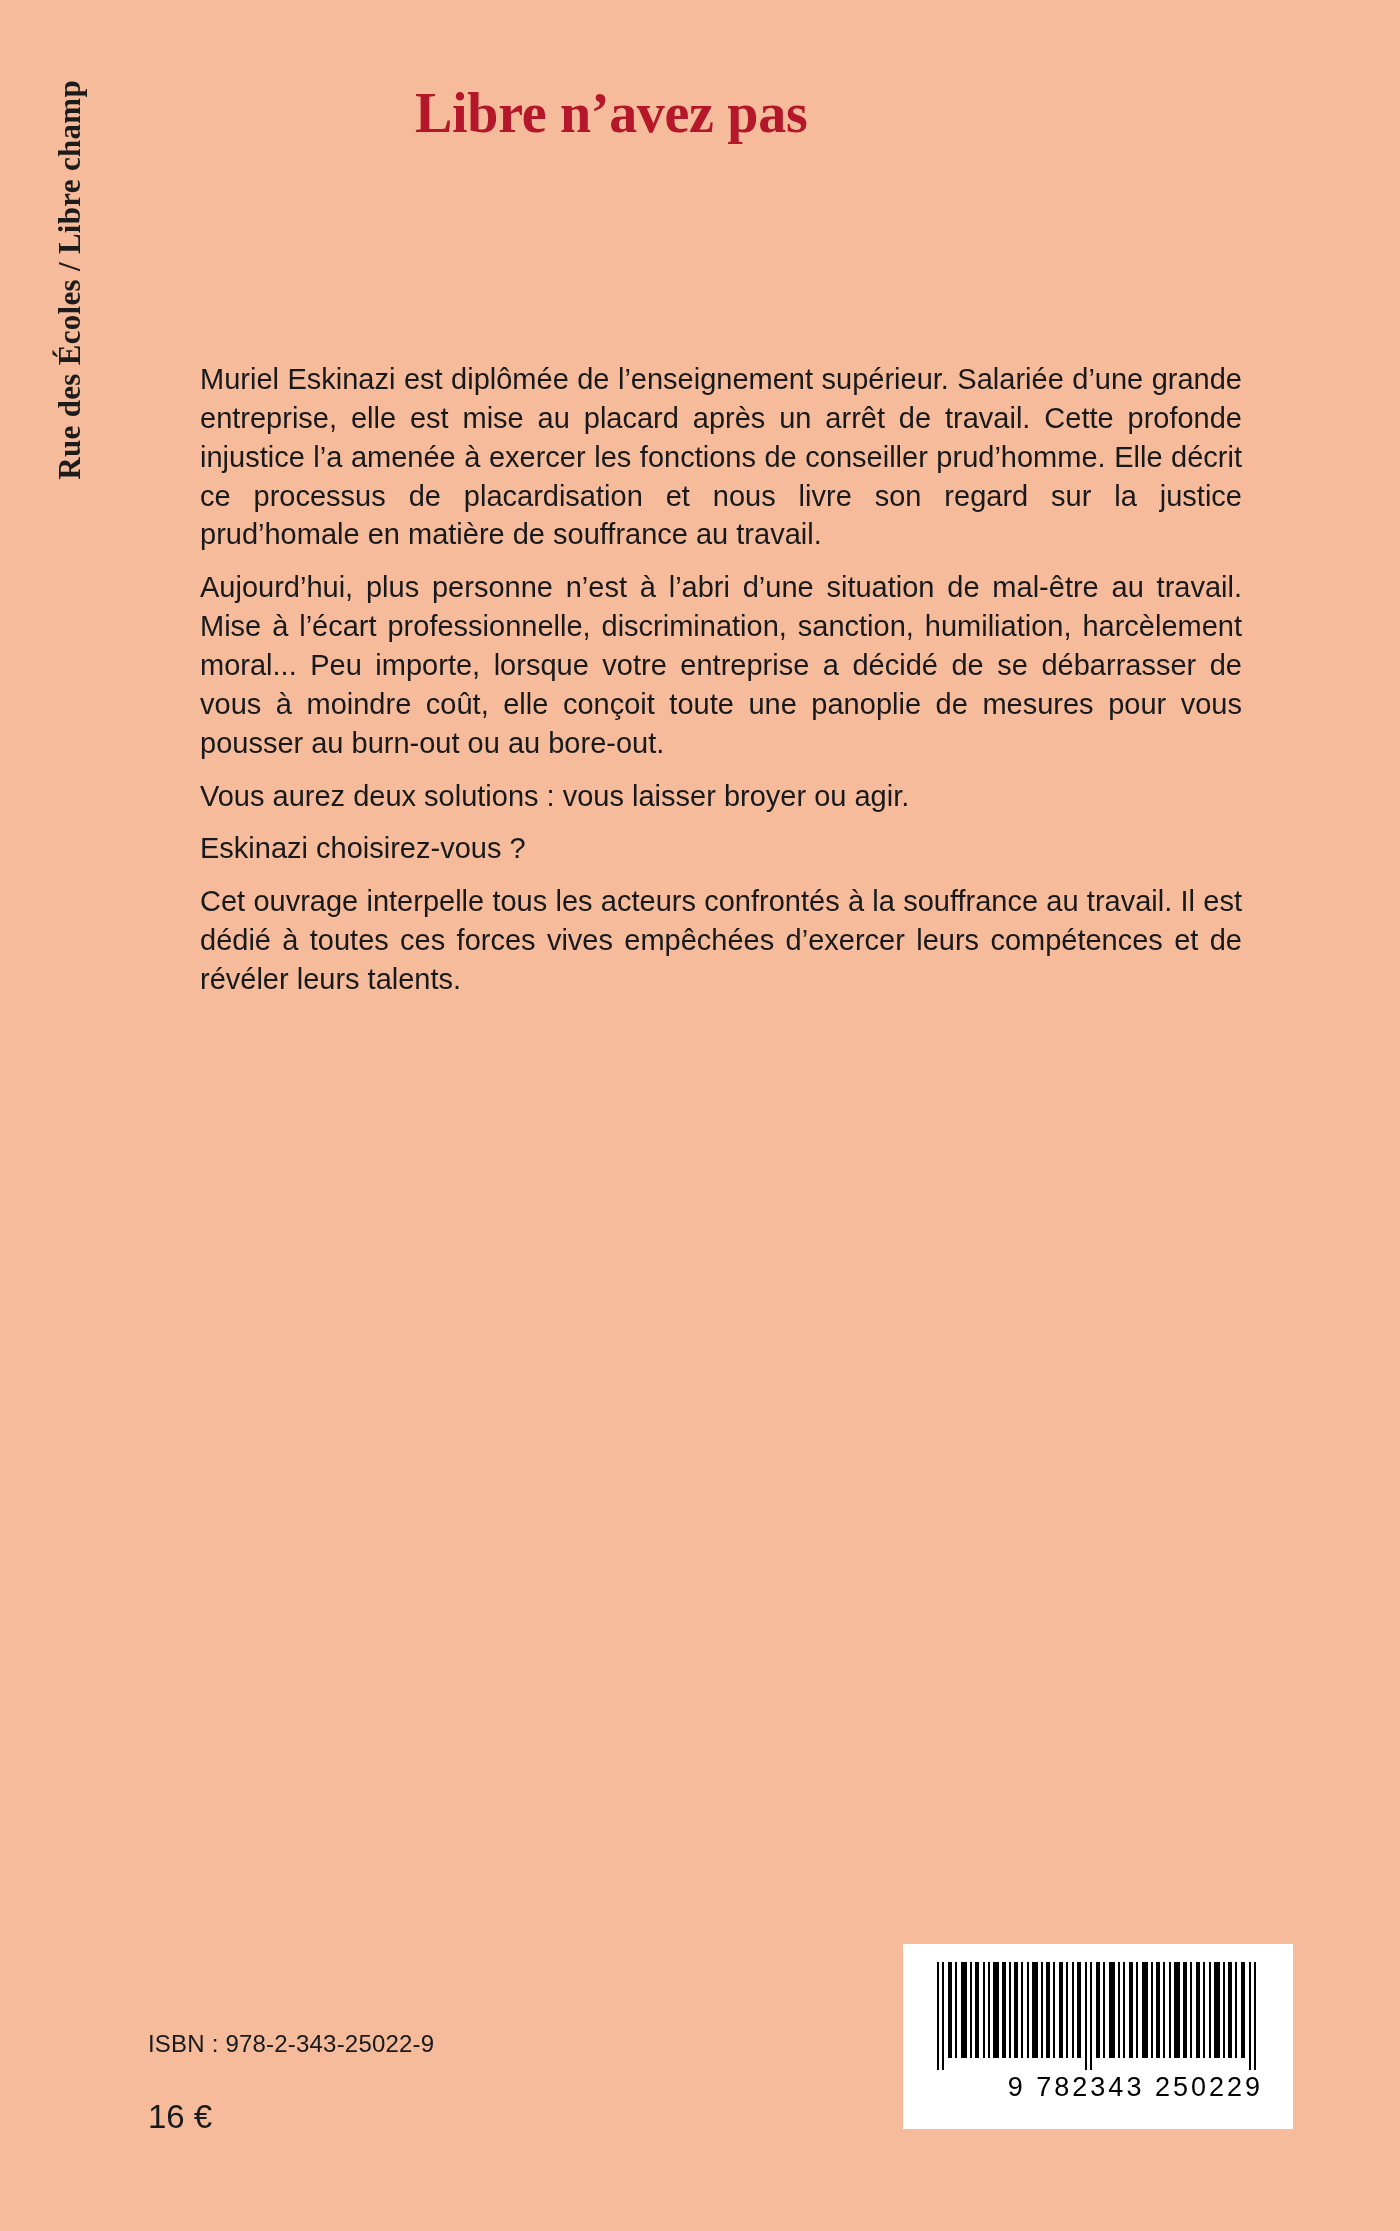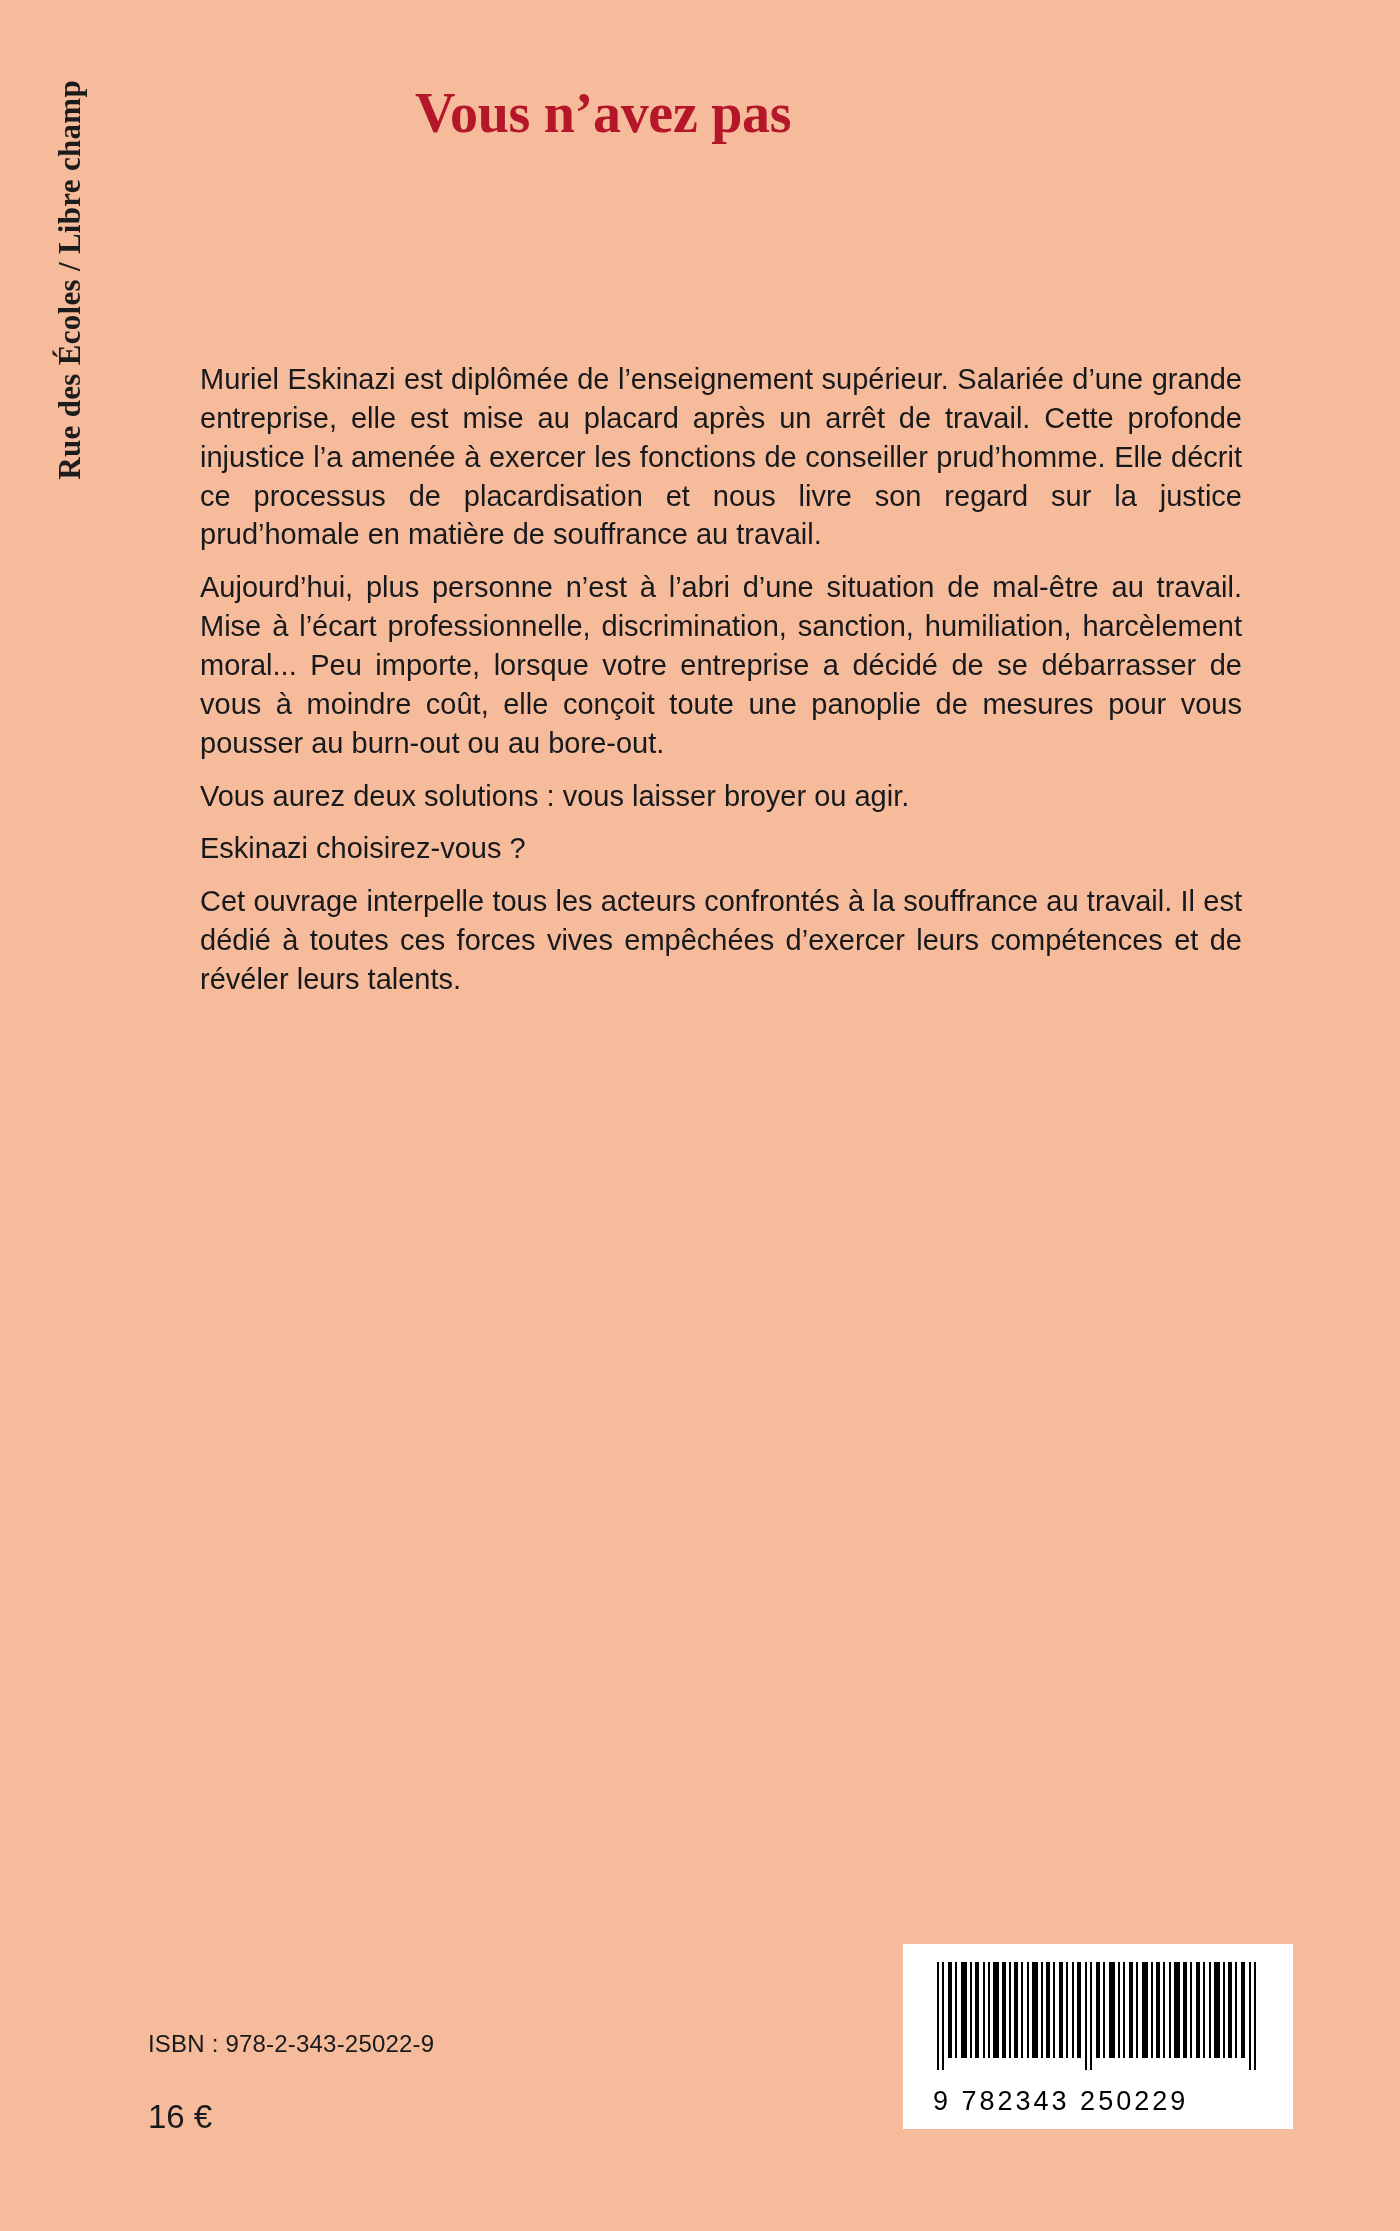--- a/index.html
+++ b/index.html
@@ -113,40 +113,40 @@
     justify-content: flex-start;
     padding-top: 18px;
     box-sizing: border-box;
   }
   .barcode-bars {
     width: 330px;
     height: 108px;
     display: block;
   }
   .barcode-digits {
-    margin-top: 16px;
+    margin-top: 2px;
     font-family: "Liberation Sans", sans-serif;
     font-size: 27px;
     letter-spacing: 3px;
     color: #000;
     width: 330px;
-    text-align: left;
+    text-align: right;
   }
 </style>
 </head>
 <body>
 
 <div class="page">
 
   <div class="spine">
     <div class="spine-text">Rue des Écoles / Libre champ</div>
   </div>
 
   <div class="title">
-    <span class="line">Vous n’avez pas</span>
+    <span class="line">Libre n’avez pas</span>
   </div>
 
   <div class="blurb">
     <p>Muriel Eskinazi est diplômée de l’enseignement supérieur. Salariée d’une grande entreprise, elle est mise au placard après un arrêt de travail. Cette profonde injustice l’a amenée à exercer les fonctions de conseiller prud’homme. Elle décrit ce processus de placardisation et nous livre son regard sur la justice prud’homale en matière de souffrance au travail.</p>
     <p>Aujourd’hui, plus personne n’est à l’abri d’une situation de mal-être au travail. Mise à l’écart professionnelle, discrimination, sanction, humiliation, harcèlement moral... Peu importe, lorsque votre entreprise a décidé de se débarrasser de vous à moindre coût, elle conçoit toute une panoplie de mesures pour vous pousser au burn-out ou au bore-out.</p>
     <p>Vous aurez deux solutions : vous laisser broyer ou agir.</p>
     <p>Eskinazi choisirez-vous ?</p>
     <p>Cet ouvrage interpelle tous les acteurs confrontés à la souffrance au travail. Il est dédié à toutes ces forces vives empêchées d’exercer leurs compétences et de révéler leurs talents.</p>
   </div>
 

